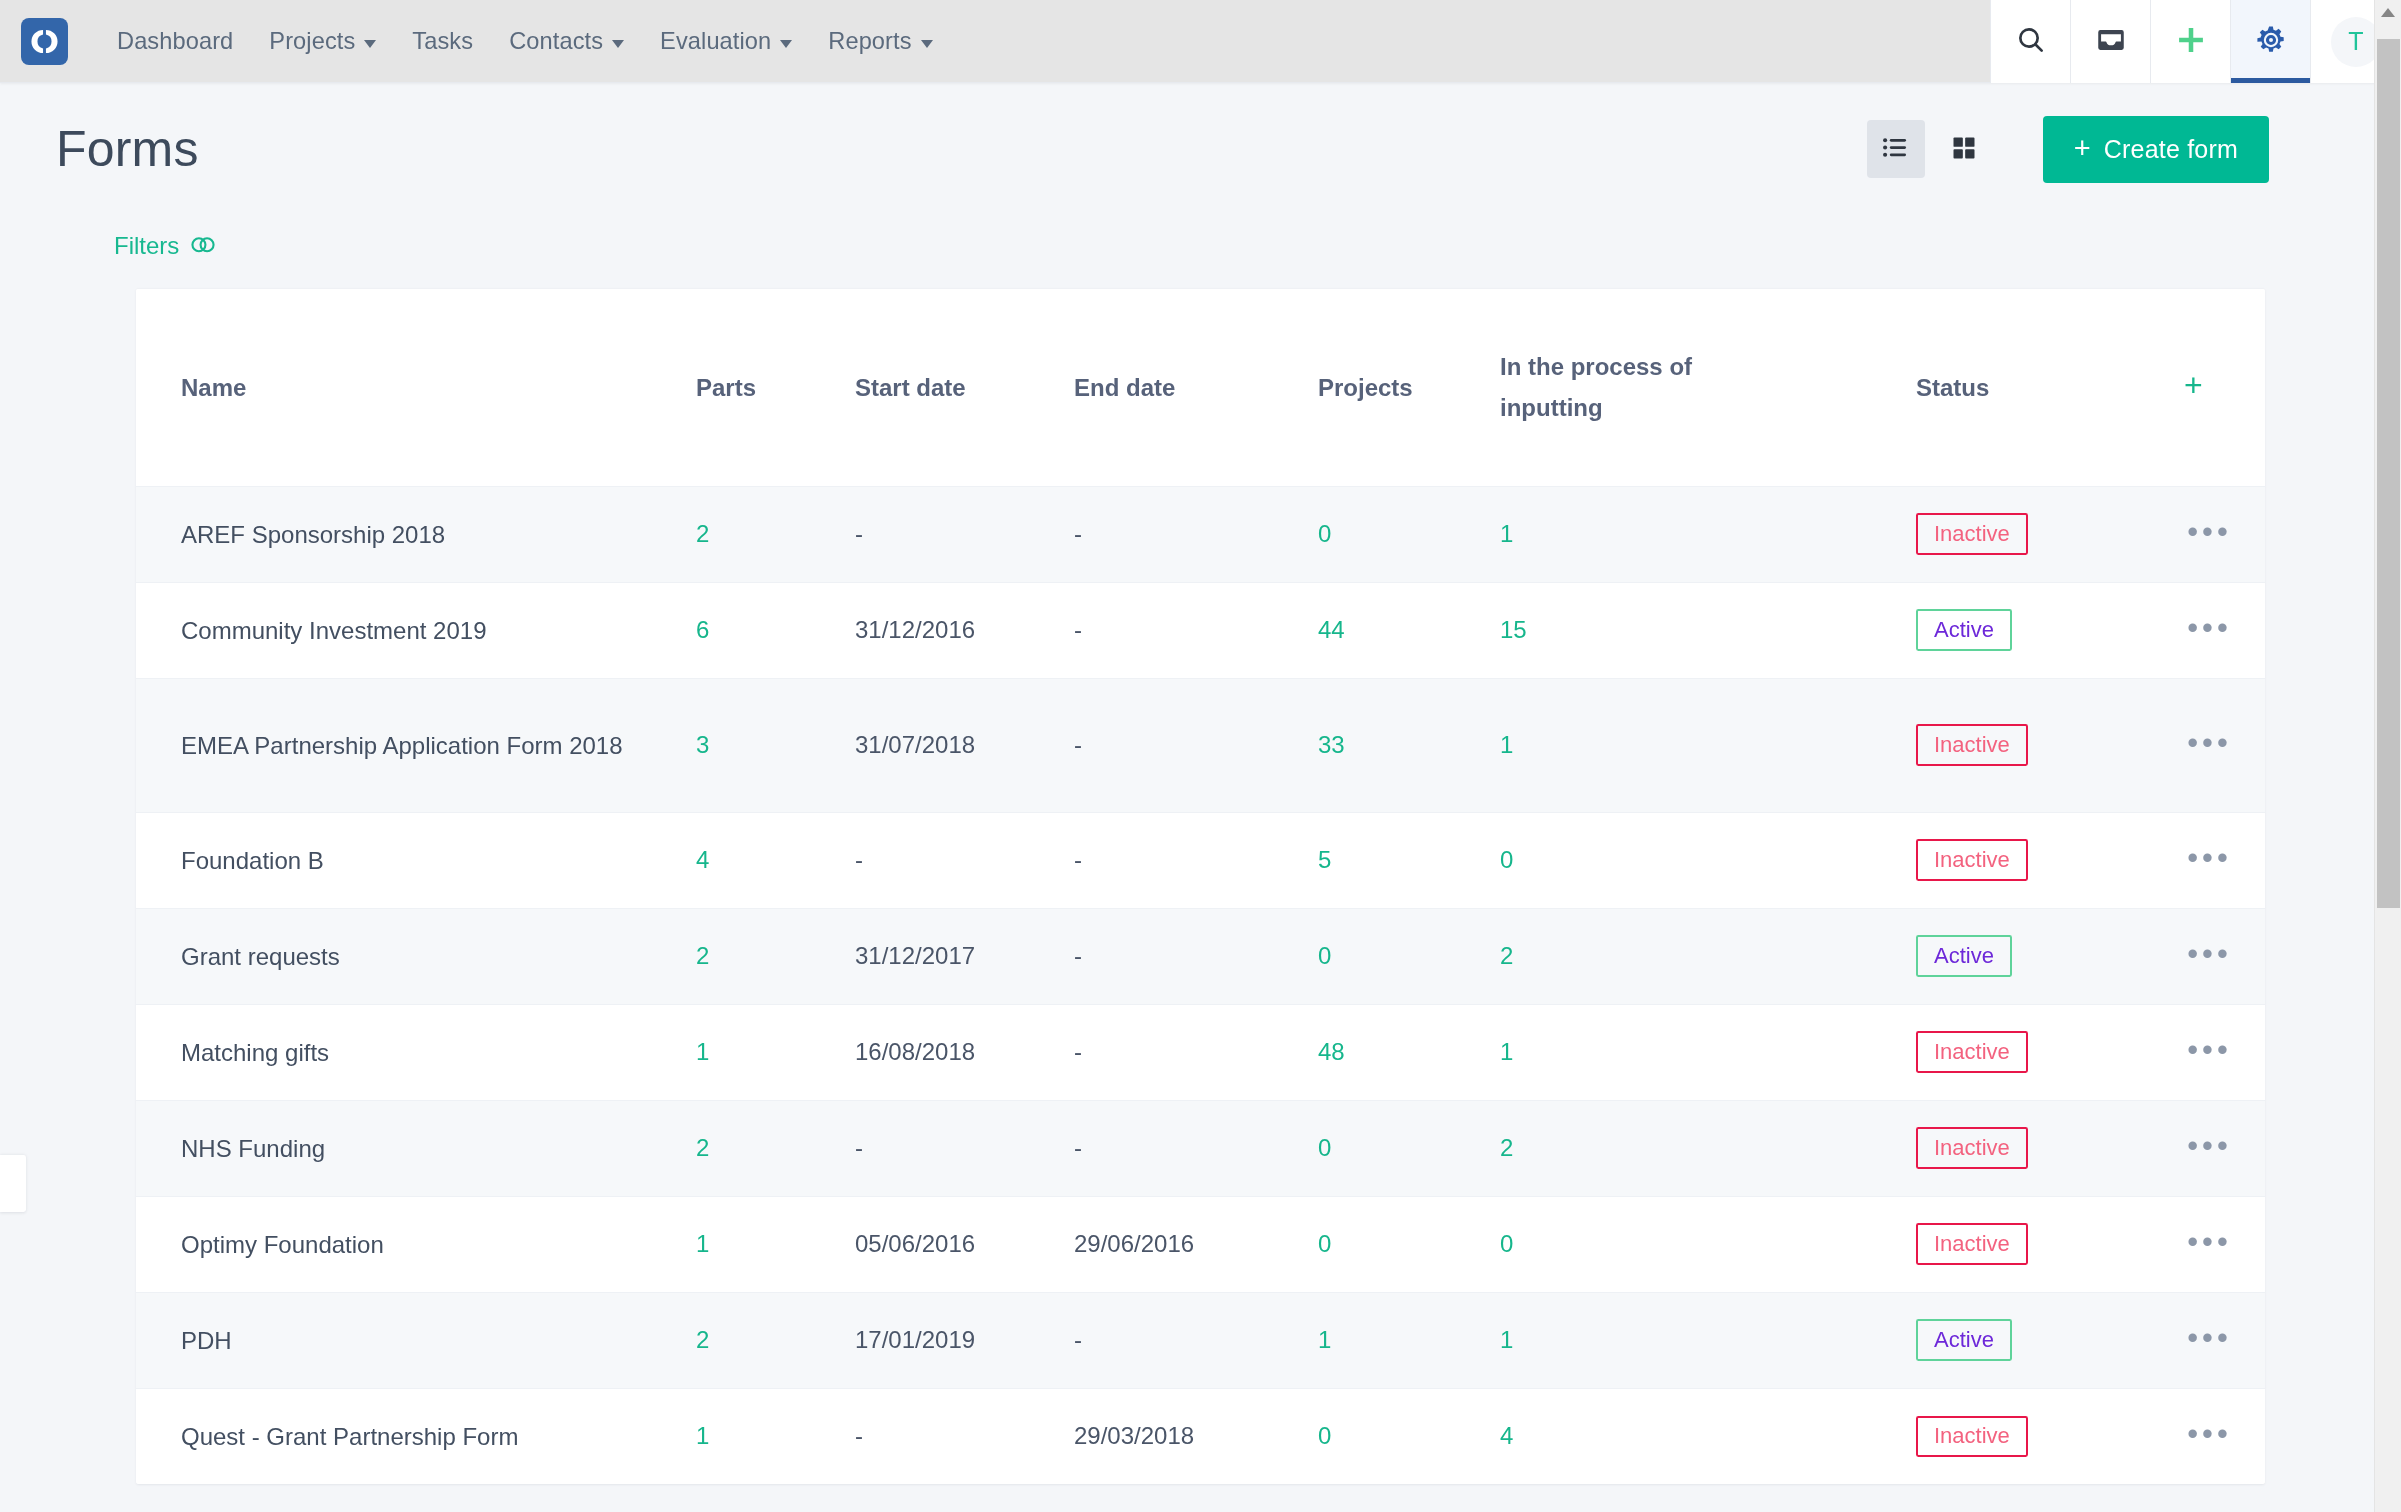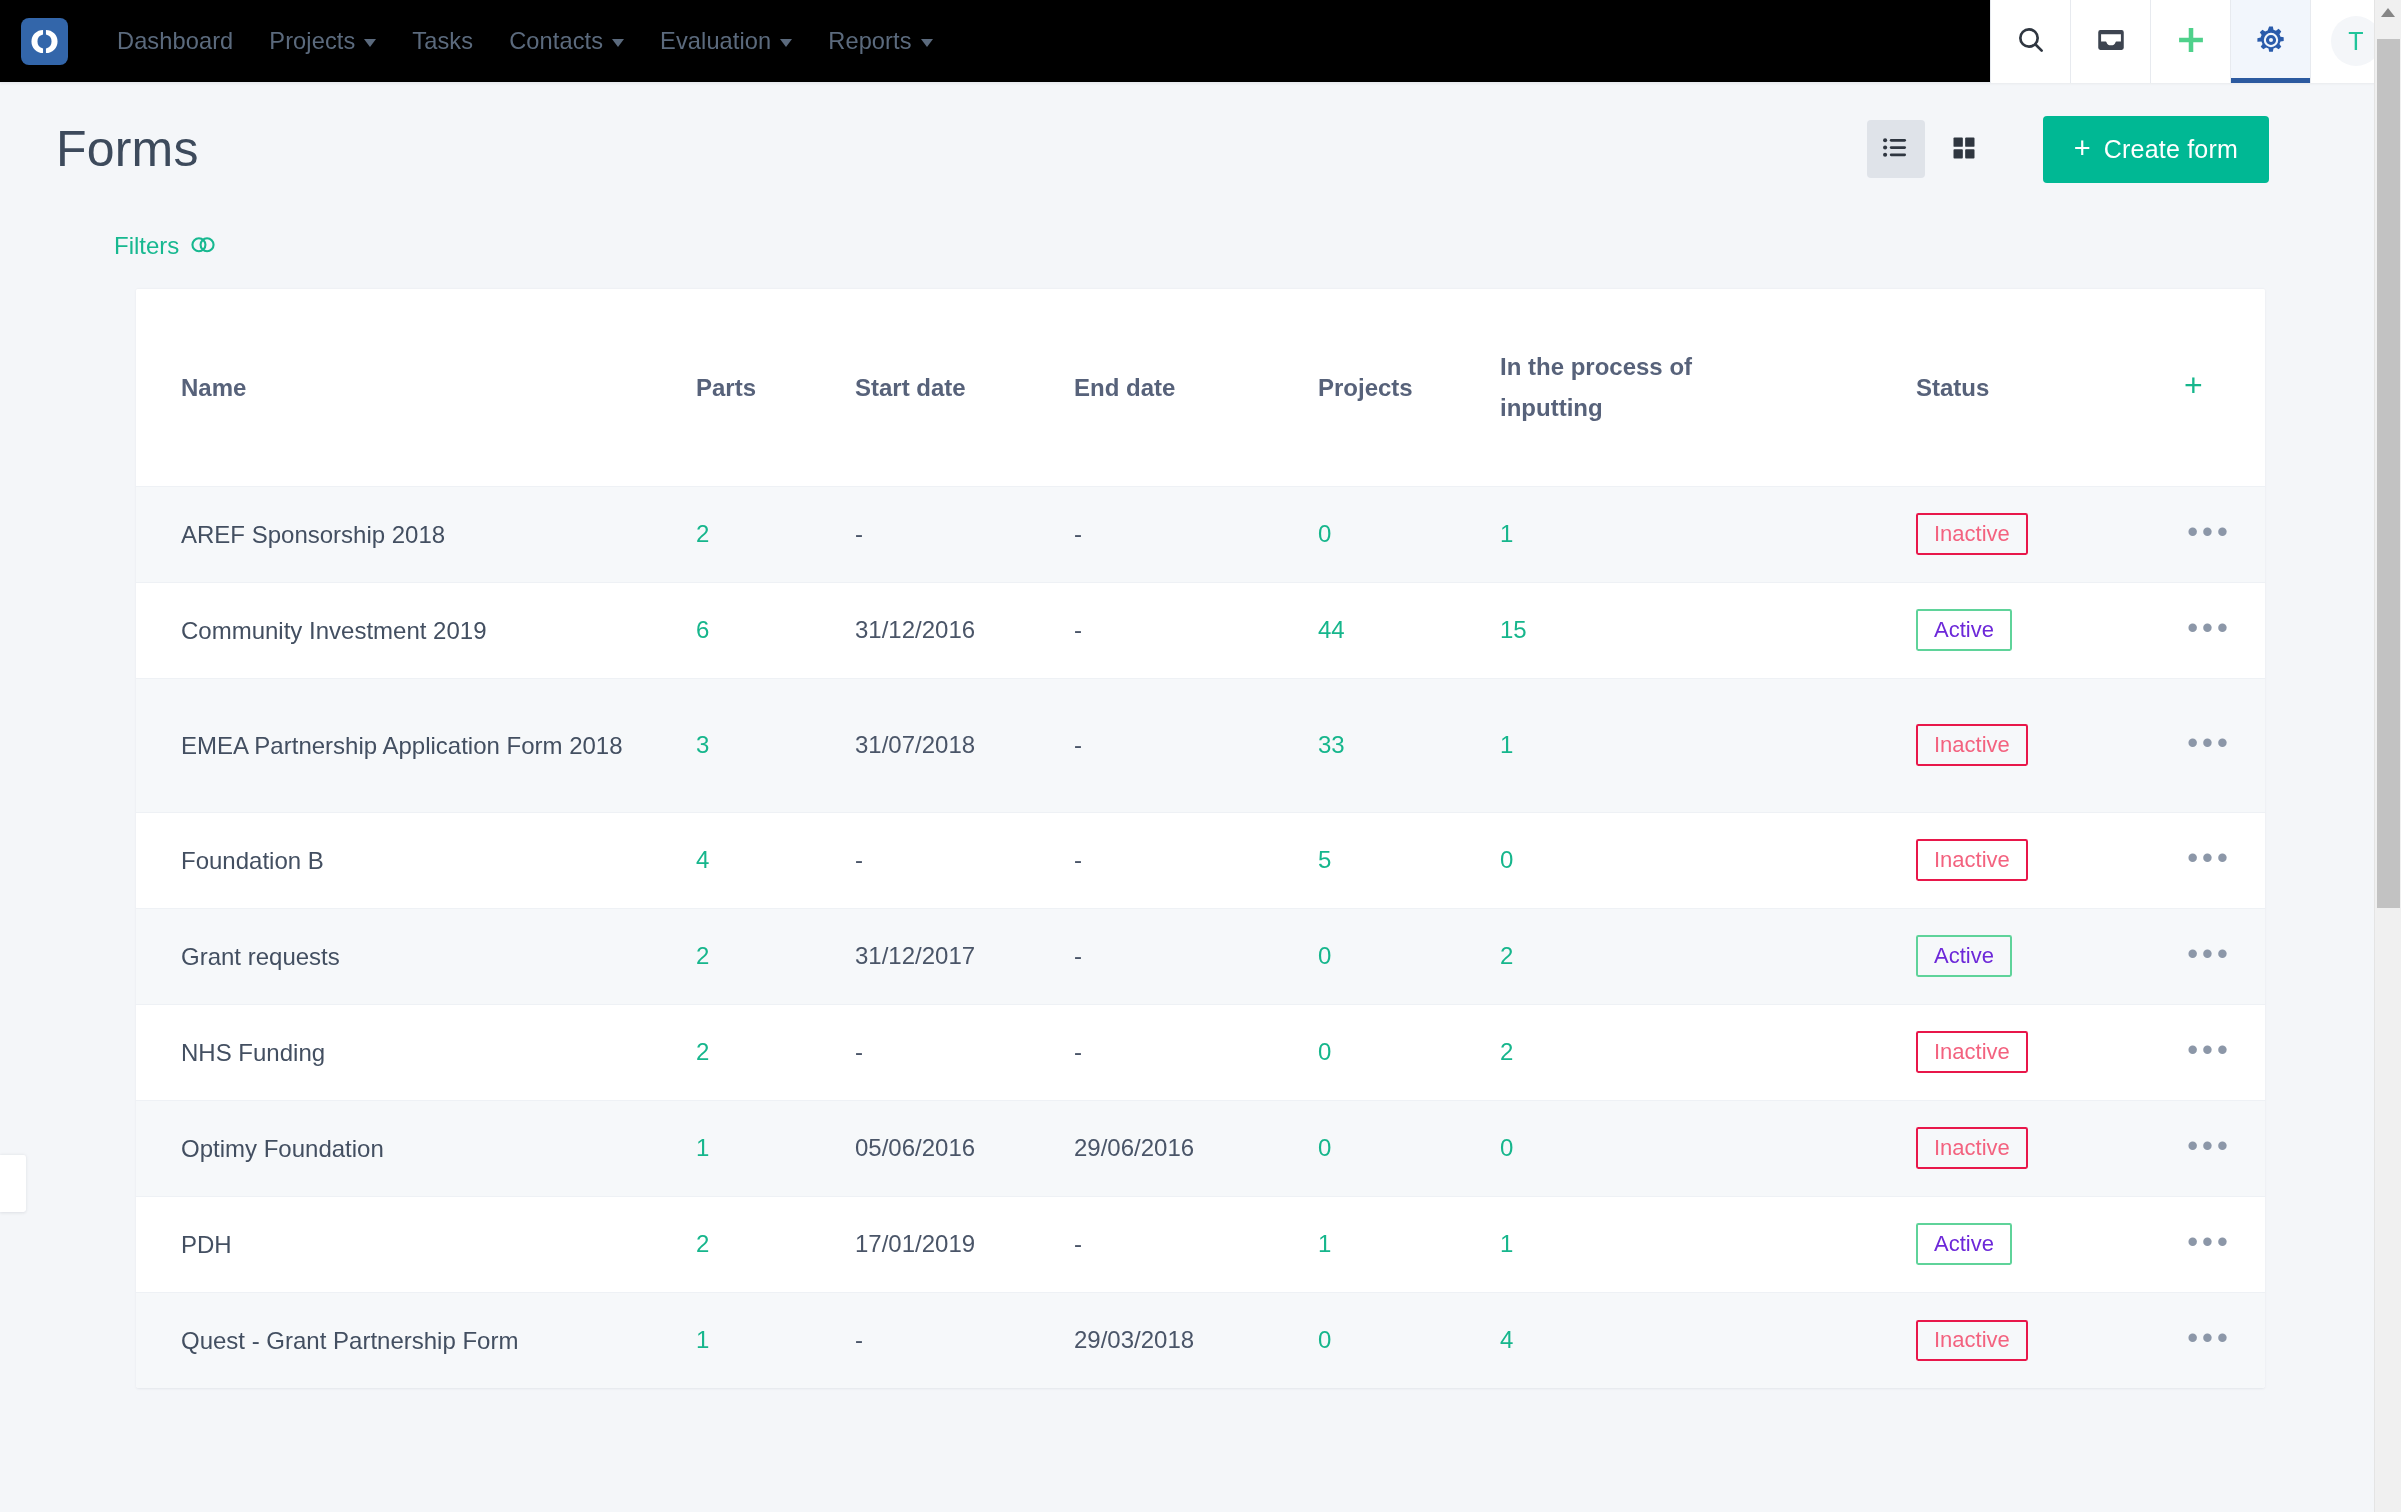--- a/index.html
+++ b/index.html
@@ -14,23 +14,23 @@
     font-family: "Liberation Sans", sans-serif;
     background: #f4f6f9;
     color: #3f4b5b;
     -webkit-font-smoothing: antialiased;
   }
 
   
   .navbar {
     position: relative;
     height: 83px;
-    background: #000000;
-    display: flex;
-    align-items: center;
+    background: #e5e5e5;
+    display: flex;
+    align-items: flex-start;
     border-bottom: 0.8px solid #e7eaef;
     box-shadow: 0 0.8px 2.4px rgba(0,0,0,0.05);
     z-index: 20;
   }
 
   .nav-left {
     display: flex;
     align-items: center;
     padding-left: 21px;
     gap: 0px;
@@ -567,20 +567,34 @@
             <td class="c-num">0</td>
             <td class="c-num">2</td>
             <td>
               <span class="badge active">Active</span>
             </td>
             <td>
               <span class="row-menu">•••</span>
             </td>
           </tr>
 
+          <tr>
+            <td class="c-name">Matching gifts</td>
+            <td class="c-num">1</td>
+            <td class="c-date">16/08/2018</td>
+            <td class="c-date">-</td>
+            <td class="c-num">48</td>
+            <td class="c-num">1</td>
+            <td>
+              <span class="badge inactive">Inactive</span>
+            </td>
+            <td>
+              <span class="row-menu">•••</span>
+            </td>
+          </tr>
 
           <tr>
             <td class="c-name">NHS Funding</td>
             <td class="c-num">2</td>
             <td class="c-date">-</td>
             <td class="c-date">-</td>
             <td class="c-num">0</td>
             <td class="c-num">2</td>
             <td>
               <span class="badge inactive">Inactive</span>

